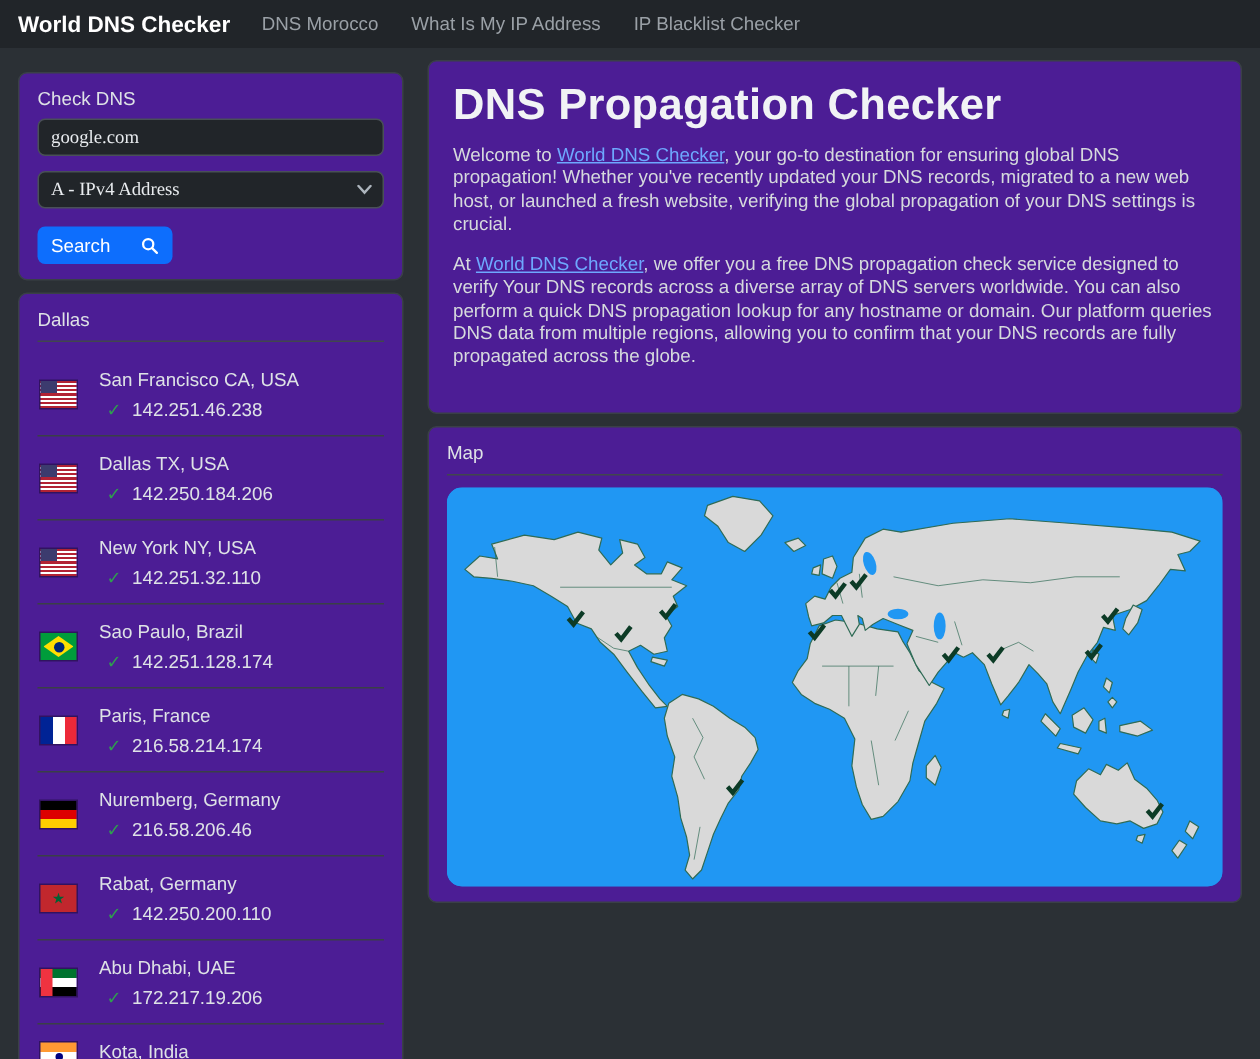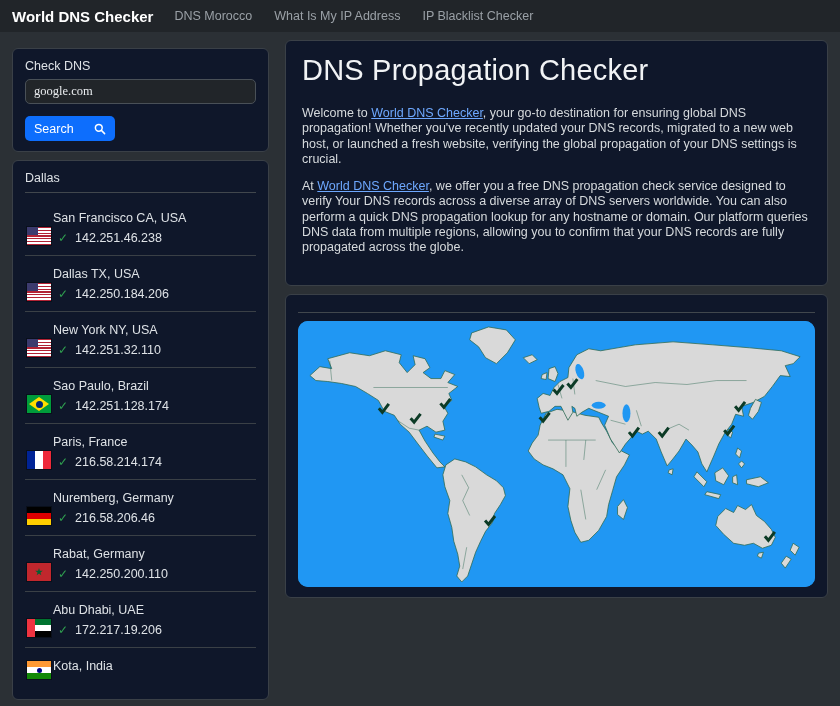--- a/index.html
+++ b/index.html
@@ -19,39 +19,39 @@
     font-family:"Liberation Sans",sans-serif;font-size:12.5px;
   }
   
   .navbar{height:32px;background:#212529;display:flex;align-items:center;padding:0 12px}
   .brand{color:#fff;font-size:15px;font-weight:700;text-decoration:none;margin-right:10px;white-space:nowrap}
   .nav-link{color:#9aa0a6;font-size:12.5px;text-decoration:none;padding:0 11px;white-space:nowrap}
   
   .main{display:flex;gap:16px;padding:8px 12px;align-items:flex-start}
   .col-left{width:257px;flex:none;margin-top:8px}
   .col-right{flex:1;min-width:0}
-  .card{background:#0f172a;border:1px solid #3a4047;border-radius:6px;margin-bottom:8px}
+  .card{background:#4c1d95;border:1px solid #3a4047;border-radius:6px;margin-bottom:8px}
   .card-pad{padding:10px 12px}
   hr.divider{border:0;border-top:1px solid #41474d;margin:7px 0}
   .card-label{font-size:12.5px;color:#dee2e6}
   
   .form-label{display:block;margin:0 0 6px 0}
   .form-control,.form-select{
     width:100%;height:25px;background:#212529;border:1px solid #495057;border-radius:5px;
     color:#e9ecef;font-size:12.5px;padding:0 8px;font-family:Liberation Serif, serif;appearance:none;outline:none;
   }
   .select-wrap{position:relative;margin-top:10px}
   .select-wrap .chev{position:absolute;right:8px;top:9px;pointer-events:none}
   .btn-primary{
     margin-top:12px;background:var(--accent-blue);color:#fff;border:none;border-radius:5px;
     height:25px;padding:0 9px;font-size:12.5px;font-family:inherit;
     display:inline-flex;align-items:center;gap:20px;cursor:pointer;
   }
   
-  .result-row{display:flex;gap:2px;padding:9px 2px 10px 2px;border-bottom:1px solid #3a4046;align-items:flex-end}
+  .result-row{display:flex;gap:15px;padding:9px 2px 10px 2px;border-bottom:1px solid #3a4046;align-items:center}
   .result-row:last-of-type{border-bottom:none}
   .loc{margin:2px 0 6px 0;color:#dee2e6}
   .ip-line{display:flex;align-items:center;gap:7px;padding-left:5px}
   .check{color:var(--success-check);font-size:12px;line-height:1}
   
   .flag{width:24px;height:18px;position:relative;overflow:hidden;flex:none;margin-top:2px;box-shadow:0 0 0 1px rgba(0,0,0,.35)}
   .flag[data-flag="us"]{background:repeating-linear-gradient(180deg,#b22234 0 1.39px,#fff 1.39px 2.77px)}
   .flag[data-flag="us"]::before{content:"";position:absolute;top:0;left:0;width:10.5px;height:7.5px;background:#3c3b6e}
   .flag[data-flag="br"]{background:#009c3b}
   .flag[data-flag="br"]::before{content:"";position:absolute;left:2px;right:2px;top:2px;bottom:2px;background:#ffdf00;
@@ -60,21 +60,21 @@
   .flag[data-flag="fr"]{background:linear-gradient(90deg,#002395 0 33.4%,#fff 33.4% 66.7%,#ed2939 66.7%)}
   .flag[data-flag="de"]{background:linear-gradient(180deg,#000 0 33.4%,#dd0000 33.4% 66.7%,#ffce00 66.7%)}
   .flag[data-flag="ma"]{background:#c1272d}
   .flag[data-flag="ma"]::before{content:"";position:absolute;left:8px;top:5px;width:8px;height:8px;background:#006233;
     clip-path:polygon(50% 0%,61% 35%,98% 35%,68% 57%,79% 91%,50% 70%,21% 91%,32% 57%,2% 35%,39% 35%)}
   .flag[data-flag="ae"]{background:linear-gradient(180deg,#00732f 0 33.4%,#fff 33.4% 66.7%,#000 66.7%)}
   .flag[data-flag="ae"]::before{content:"";position:absolute;left:0;top:0;width:8px;height:18px;background:#ef3340}
   .flag[data-flag="in"]{background:linear-gradient(180deg,#ff9933 0 33.4%,#fff 33.4% 66.7%,#128807 66.7%)}
   .flag[data-flag="in"]::before{content:"";position:absolute;left:9.5px;top:6.5px;width:5px;height:5px;border-radius:50%;background:#000080}
   
-  .article h1{font-size:29px;font-weight:400;color:#f1f3f5;margin:3px 0 19px 0;letter-spacing:.2px}
+  .article h1{font-size:29px;font-weight:700;color:#f1f3f5;margin:3px 0 9px 0;letter-spacing:.2px}
   .article p{margin:0 0 12px 0;line-height:1.22;color:#d6dadd}
   .article p:last-child{margin-bottom:18px}
   .article a{color:var(--link)}
   
   .map-box{margin-top:8px;border-radius:10px;overflow:hidden;background:var(--ocean)}
   .map-box svg{display:block;width:100%;height:auto}
   .land{fill:var(--land);stroke:var(--map-border);stroke-width:.8;stroke-linejoin:round}
   .inner-border{fill:none;stroke:var(--map-border);stroke-width:.55;opacity:.85}
   .sea{fill:var(--ocean)}
   .marker{fill:none;stroke:var(--marker);stroke-width:3}
@@ -93,20 +93,26 @@
 
 </nav>
 
 <div class="main">
 
   <div class="col-left">
 
     <div class="card card-pad">
       <label class="form-label card-label">Check DNS</label>
       <input class="form-control" type="text" value="google.com" style="">
+      <div class="select-wrap">
+        <div class="form-select" style="line-height:23px">A - IPv4 Address</div>
+        <svg class="chev" width="10" height="7" viewBox="0 0 10 7">
+          <path d="M1,1 L5,5.4 L9,1" fill="none" stroke="#adb5bd" stroke-width="1.6" stroke-linecap="round"></path>
+        </svg>
+      </div>
       <button class="btn-primary">
         <span>Search</span>
         <svg width="12" height="12" viewBox="0 0 12 12">
           <circle cx="4.8" cy="4.8" r="3.4" fill="none" stroke="#fff" stroke-width="1.5"></circle>
           <line x1="7.4" y1="7.4" x2="10.6" y2="10.6" stroke="#fff" stroke-width="1.5" stroke-linecap="round"></line>
         </svg>
       </button>
     </div>
 
     <div class="card card-pad">
@@ -214,20 +220,21 @@
 
   <div class="col-right">
 
     <div class="card card-pad article" style="padding:10px 16px 12px 16px">
       <h1>DNS Propagation Checker</h1>
       <p><span>Welcome to </span><a href="#">World DNS Checker</a><span>, your go-to destination for ensuring global DNS propagation! Whether you've recently updated your DNS records, migrated to a new web host, or launched a fresh website, verifying the global propagation of your DNS settings is crucial.</span></p>
       <p><span>At </span><a href="#">World DNS Checker</a><span>, we offer you a free DNS propagation check service designed to verify Your DNS records across a diverse array of DNS servers worldwide. You can also perform a quick DNS propagation lookup for any hostname or domain. Our platform queries DNS data from multiple regions, allowing you to confirm that your DNS records are fully propagated across the globe.</span></p>
     </div>
 
     <div class="card card-pad">
+      <div class="card-label">Map</div>
       <hr class="divider">
       <div class="map-box">
         <svg viewBox="0 0 521 268" aria-label="world map">
           <rect x="0" y="0" width="521" height="268" class="sea"></rect>
 
           <path class="land" d="M12,55 L22,46 L34,48 L30,38 L52,32 L72,35 L88,30 L104,34 L102,42 L110,52 L118,44 L116,35 L128,38 L133,47 L126,52 L134,58 L144,58 L148,50 L158,54 L151,62 L161,66 L152,73 L155,80 L147,86 L151,93 L146,101 L148,110 L139,112 L130,106 L122,110 L128,121 L136,133 L143,142 L148,147 L140,148 L131,137 L121,124 L112,112 L103,104 L97,95 L87,91 L81,80 L70,73 L58,66 L44,63 L30,61 L18,60 Z"></path>
 
           <path class="land" d="M175,12 L192,6 L210,9 L219,19 L211,32 L200,43 L189,37 L182,26 L173,19 Z"></path>
           <path class="land" d="M227,37 L236,34 L241,39 L233,43 Z"></path>
           <path class="land" d="M253,48 L259,46 L262,53 L259,61 L252,58 Z"></path>

